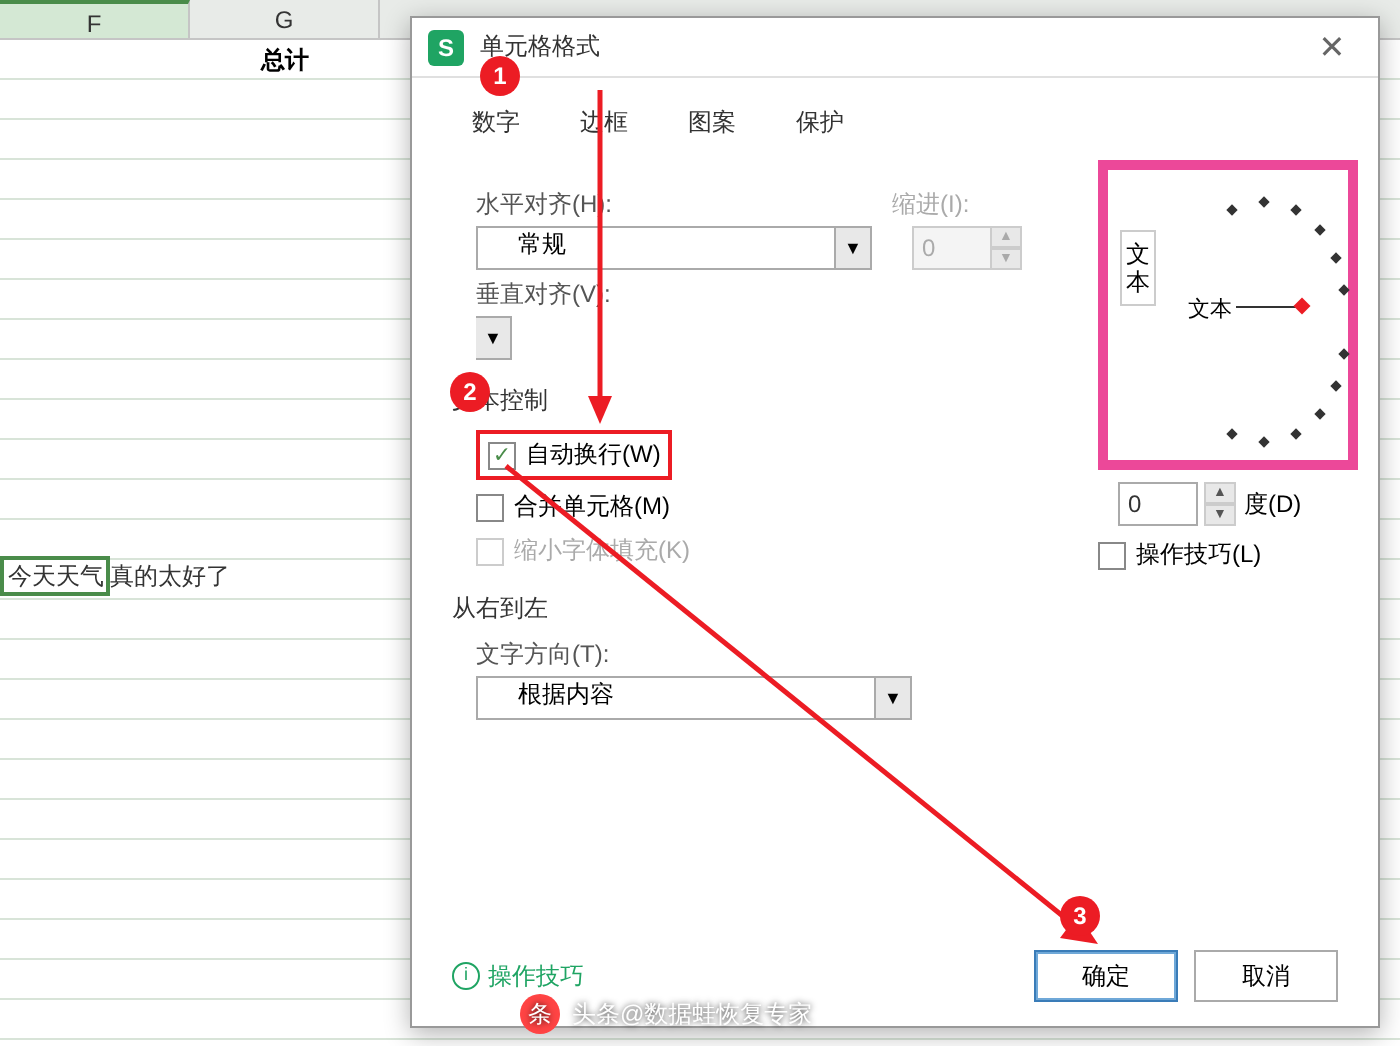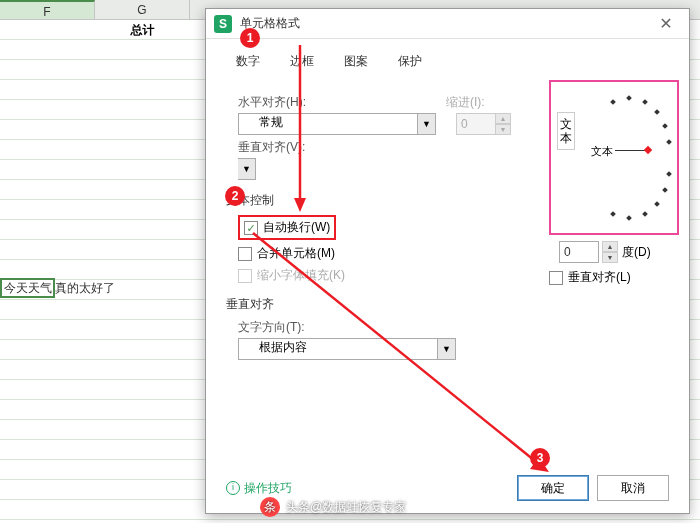--- a/index.html
+++ b/index.html
@@ -41,21 +41,21 @@
     .spin-btns div { width: 16px; height: 11px; border: 1px solid #ccc; background: #e8e8e8; font-size: 7px; text-align: center; line-height: 9px; color: #aaa; }
     
     .chk-row { display: flex; align-items: center; margin: 5px 0; gap: 5px; }
     .chk { width: 14px; height: 14px; border: 1px solid #888; background: #fff; text-align: center; line-height: 12px; font-size: 11px; color: #4a8c4a; }
     .chk.dis { border-color: #ccc; }
     .chk-label.dis { color: #aaa; }
     .chk-hl { border: 2px solid #ec1c24; padding: 2px 4px; display: inline-flex; align-items: center; gap: 5px; }
     
     
     .dir-panel { position: absolute; top: 0; right: 0; width: 140px; }
-    .dir-box { border: 2px solid #ec4899; width: 130px; height: 155px; margin-top: 4px; padding: 8px; position: relative; }
+    .dir-box { border: 5px solid #ec4899; width: 130px; height: 155px; margin-top: 4px; padding: 8px; position: relative; }
     .dir-vert { position: absolute; left: 6px; top: 30px; width: 18px; border: 1px solid #ccc; padding: 4px 2px; text-align: center; line-height: 14px; }
     .dir-circle { position: absolute; left: 34px; top: 12px; width: 88px; height: 130px; }
     .dot { position: absolute; width: 4px; height: 4px; background: #333; transform: rotate(45deg); }
     .dir-text { position: absolute; left: 40px; top: 62px; font-size: 11px; }
     .dir-line { position: absolute; left: 64px; top: 68px; width: 30px; height: 1px; background: #333; }
     .red-dot { position: absolute; left: 94px; top: 65px; width: 6px; height: 6px; background: #ec1c24; transform: rotate(45deg); }
     .deg-row { display: flex; align-items: center; gap: 4px; margin-top: 6px; }
     
     
     .footer { position: absolute; bottom: 12px; left: 0; right: 0; display: flex; align-items: center; padding: 0 20px; }
@@ -141,21 +141,21 @@
         <div class="chk-row">
           <div class="chk"></div>
           <span class="chk-label">合并单元格(M)</span>
         </div>
         <div class="chk-row">
           <div class="chk dis"></div>
           <span class="chk-label dis">缩小字体填充(K)</span>
         </div>
       </div>
 
-      <div class="section-label" style="margin-top:12px;">垂直对齐</div>
+      <div class="section-label" style="margin-top:12px;">从右到左</div>
       <div class="sub-section">
         <div class="field-label">文字方向(T):</div>
         <div class="combo">
           <div class="combo-main" style="width:200px;">
               <span>根据内容</span>
             </div>
           <div class="combo-btn">▼</div>
         </div>
       </div>
     </div>
@@ -184,21 +184,21 @@
       <div class="deg-row">
         <div class="spin" style="background:#fff;color:#333;border-color:#aaa;">0</div>
         <div class="spin-btns">
             <div style="color:#555;">▲</div>
             <div style="color:#555;">▼</div>
           </div>
         <span>度(D)</span>
       </div>
       <div class="chk-row" style="margin-top:6px;">
         <div class="chk"></div>
-        <span>垂直对齐(L)</span>
+        <span>操作技巧(L)</span>
       </div>
     </div>
   </div>
 
   <div class="footer">
     <div class="tips">
       <div class="tips-icon">i</div>
       <span>操作技巧</span>
     </div>
     <div class="btns">

